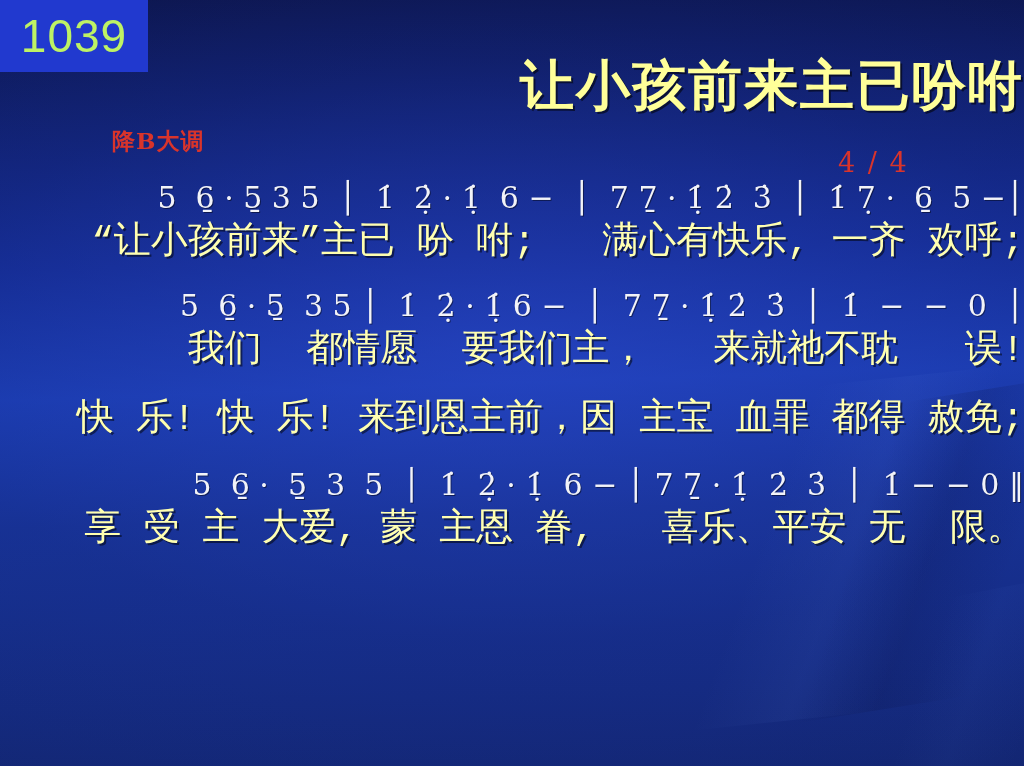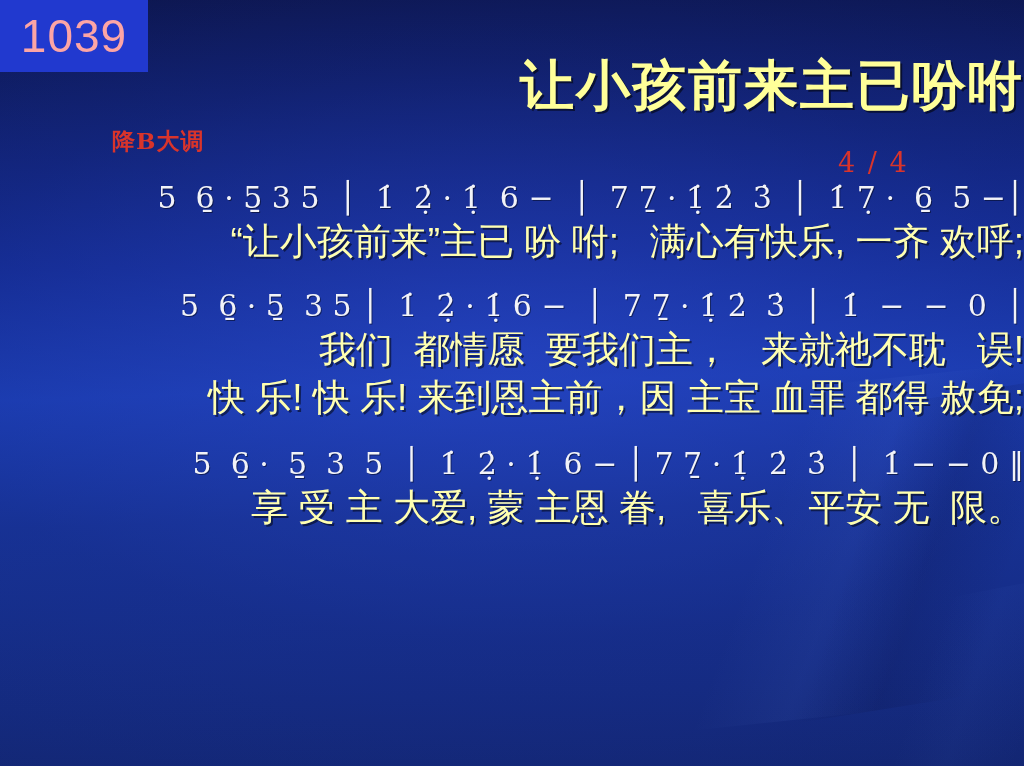--- a/index.html
+++ b/index.html
@@ -32,21 +32,21 @@
     transform:rotate(-11deg);
   }
 
   
   #badge{
     position:absolute;left:0;top:0;width:148px;height:72px;
     background:#2139cf;
     display:flex;align-items:center;justify-content:center;
   }
   #badge-num{
-    font-size:46px;line-height:46px;color:#fca5a5;
+    font-size:46px;line-height:46px;color:#bef264;
     font-family:"Liberation Sans","DejaVu Sans",sans-serif;
     letter-spacing:1px;
   }
 
   
   #title{
     position:absolute;left:0;top:56px;width:1024px;
     text-align:right;
     font-family:"DejaVu Sans","Liberation Sans",sans-serif;
     font-weight:bold;
@@ -76,31 +76,31 @@
   .stave{position:relative;text-align:right;}
   .notation{
     color:#f2f3f8;
     font-family:"DejaVu Serif","Liberation Serif",serif;
     font-size:30px;line-height:40px;
     white-space:pre;
     text-shadow:1px 1px 0 rgba(0,0,0,.45);
   }
   .lyrics{
     color:#ffffb0;
-    font-family:Liberation Sans, sans-serif;
+    font-family:Liberation Mono, monospace;
     font-size:37px;line-height:48px;
     white-space:pre;
     text-shadow:2px 2px 0 rgba(0,0,0,.5);
   }
   .r1 .notation{padding-left:84px;}
   .r1 .lyrics  {padding-left:56px;}
   .r2 .notation{padding-left:90px;margin-top:20px;}
   .r2 .lyrics  {padding-left:87px;}
   .r3 .notation{padding-left:78px;margin-top:24px;}
-  .r3 .lyrics  {padding-left:62px;}
+  .r3 .lyrics  {padding-left:62px;margin-top:21px;}
   .r4 .notation{padding-left:74px;margin-top:22px;}
   .r4 .lyrics  {padding-left:64px;}
 </style>
 </head>
 <body>
 
 <div id="slide">
 
   <div class="swoosh sw1"></div>
   <div class="swoosh sw2"></div>

